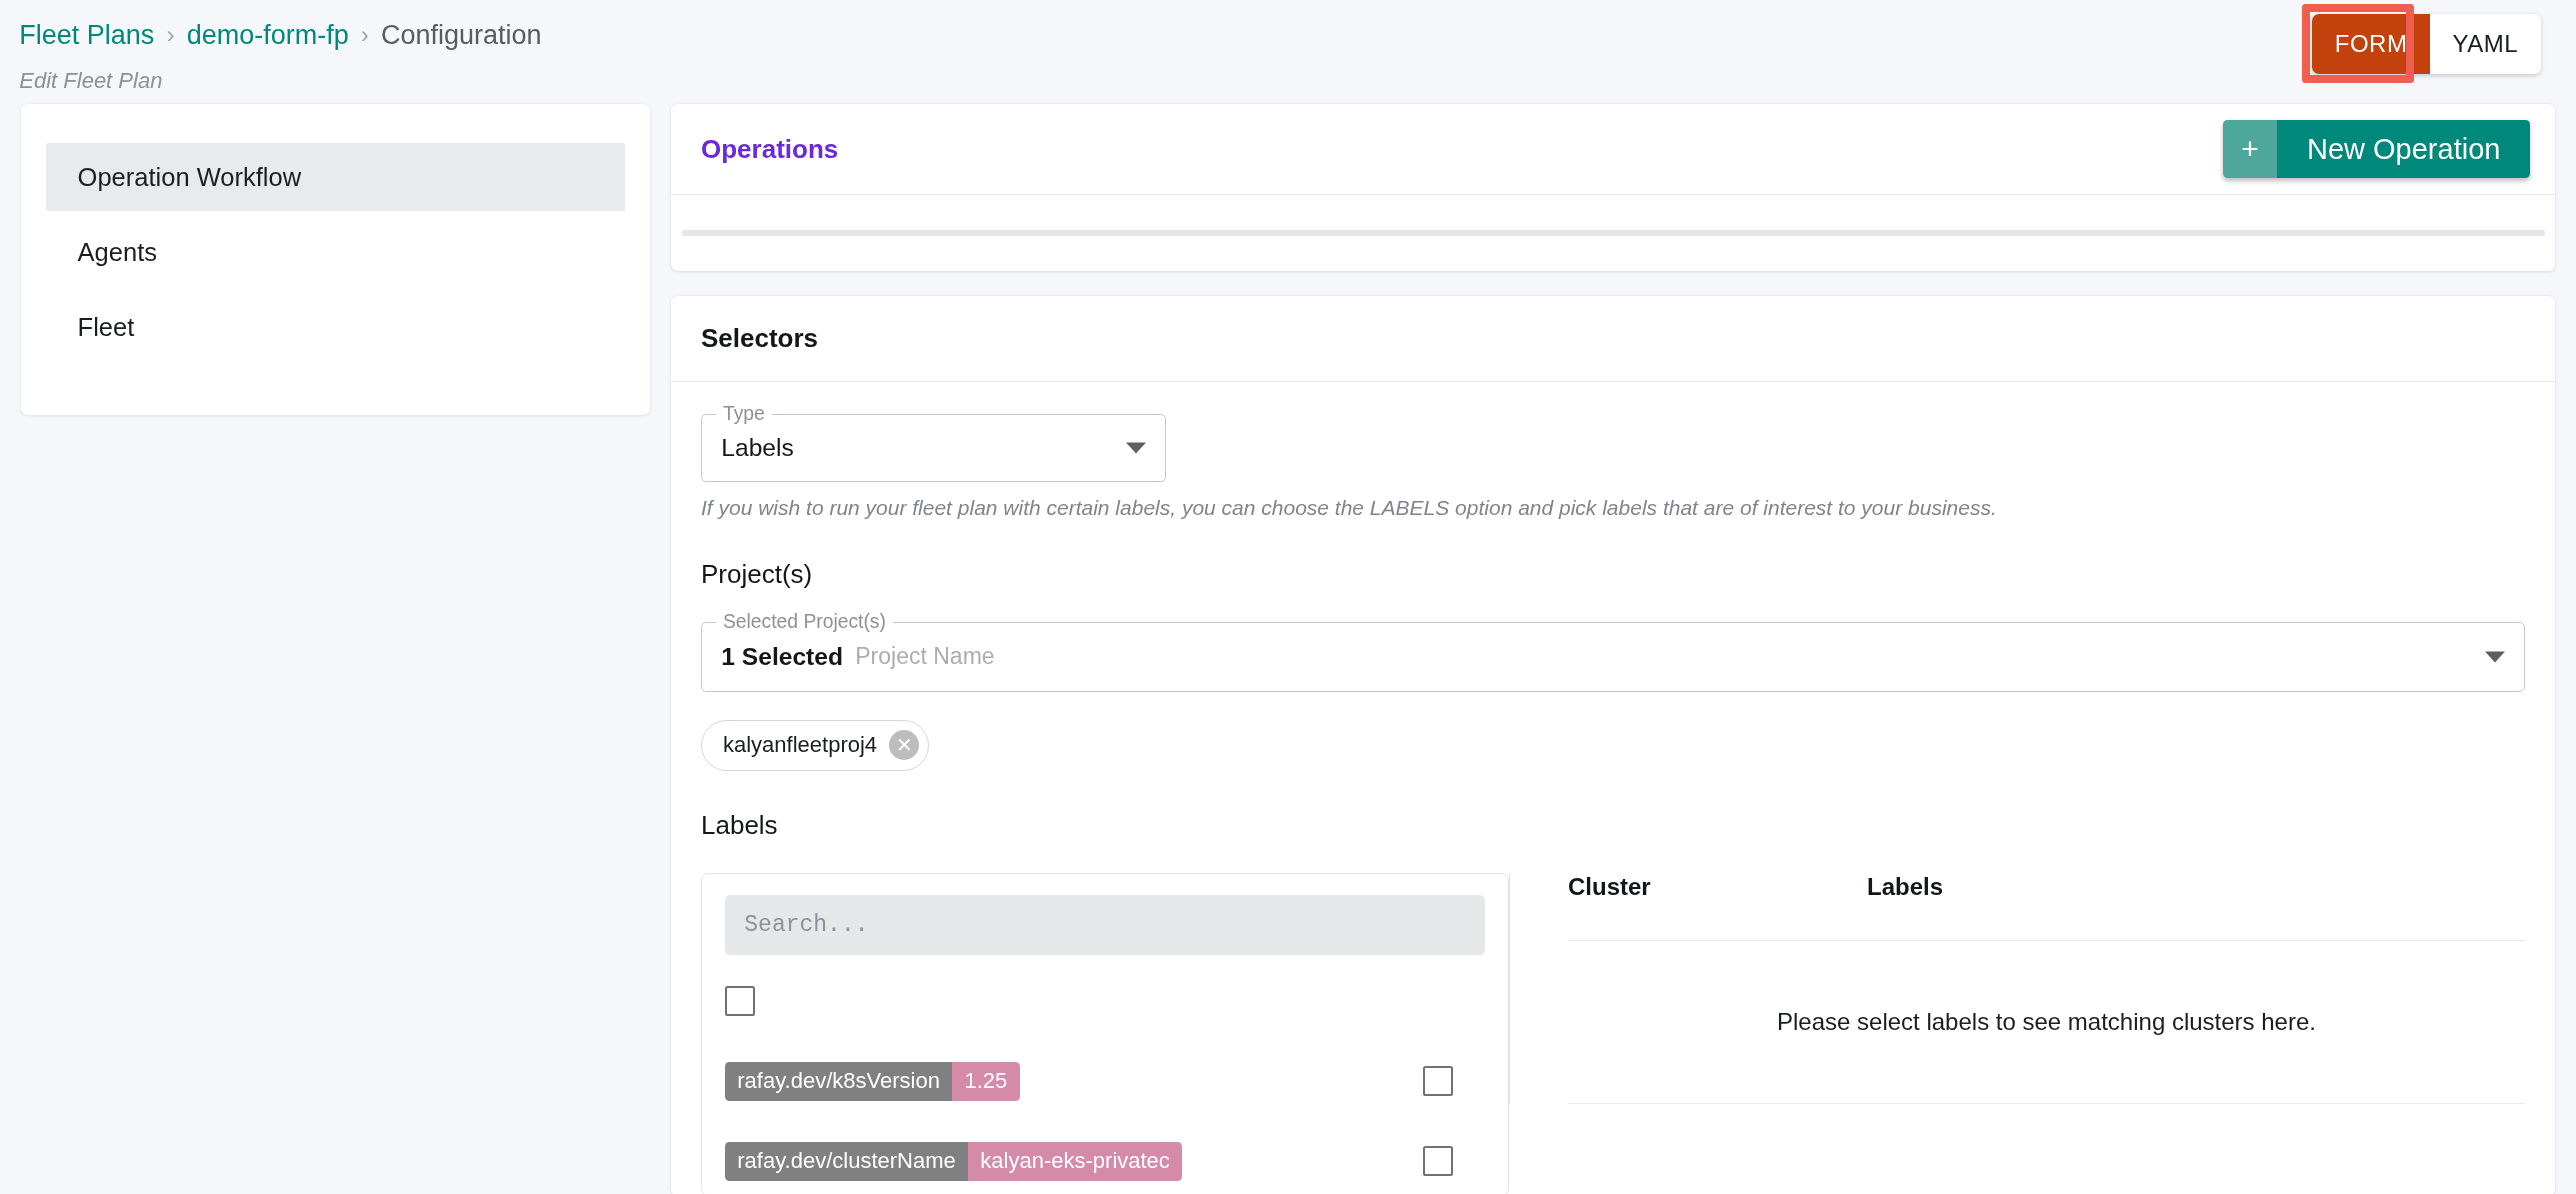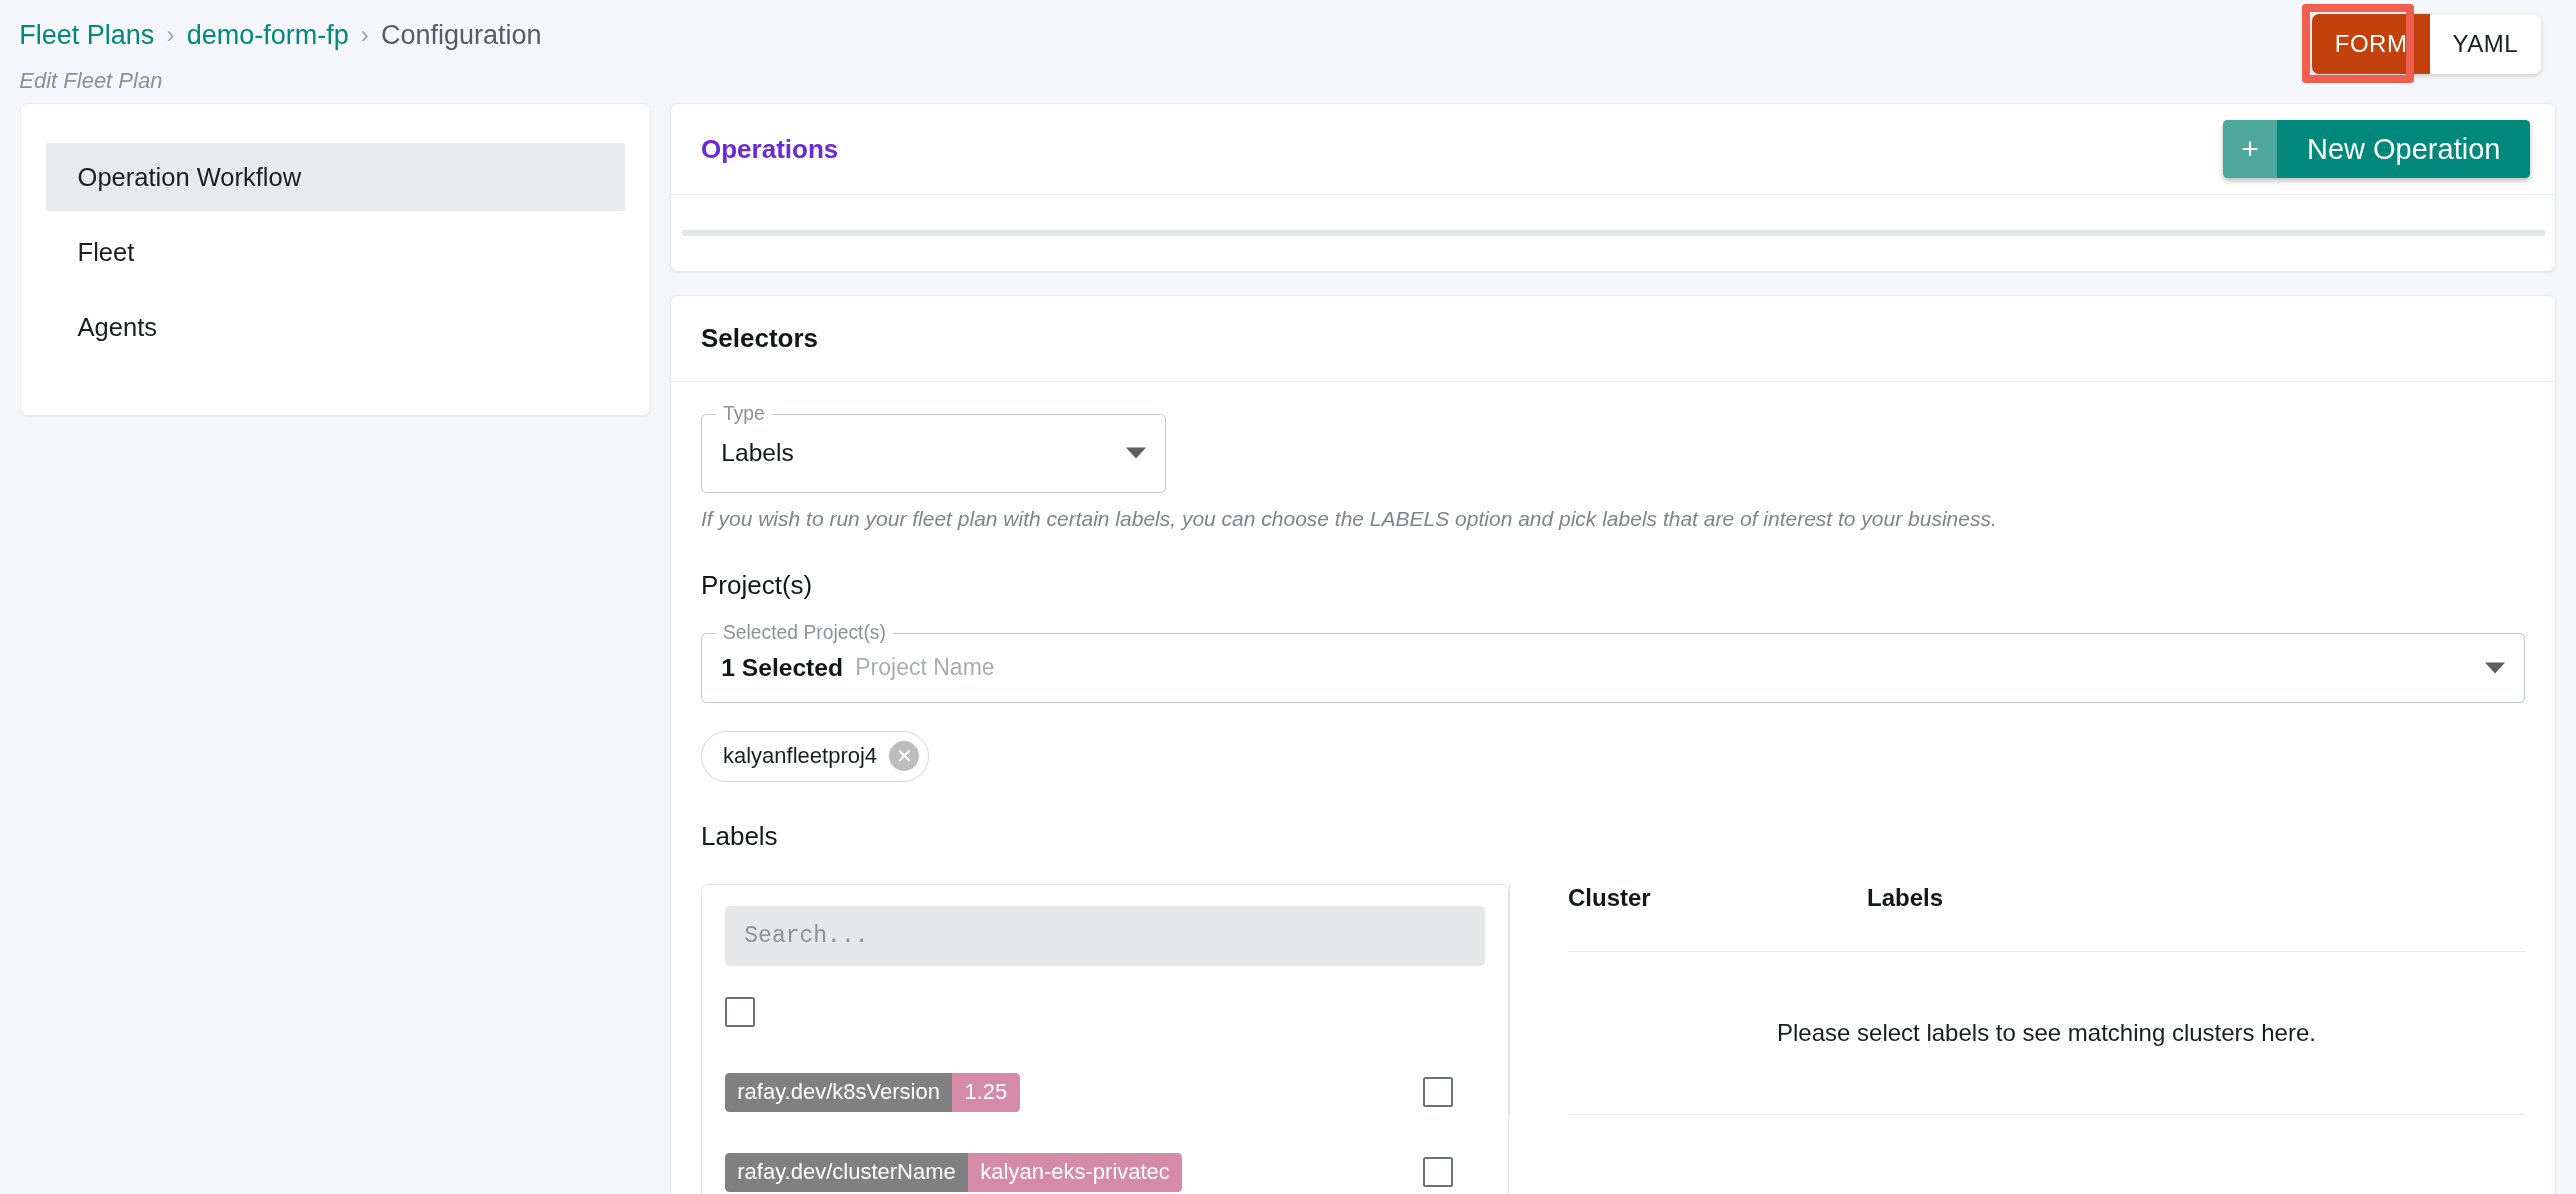--- a/index.html
+++ b/index.html
@@ -190,21 +190,21 @@
     border-bottom: 0.9px solid #e6e8ea;
   }
   .sel-title { font-size: 26px; font-weight: bold; color: #14171a; }
   .sel-body { padding: 32px 30px 0 30px; }
 
   
   .mui-field {
     position: relative;
     border: 0.9px solid #c4c8cc;
     border-radius: 5.3px;
-    height: 79px;
+    height: 68px;
     display: flex;
     align-items: center;
     padding: 0 19.3px;
     background: #ffffff;
   }
   .mui-legend {
     position: absolute;
     top: -11.4px;
     left: 14px;
     background: #ffffff;
@@ -378,24 +378,24 @@
   </div>
 </div>
 
 <div class="content">
 
   <div class="sidebar">
     <div class="side-item active">
       <span>Operation Workflow</span>
     </div>
     <div class="side-item">
-      <span>Fleet</span>
+      <span>Agents</span>
     </div>
     <div class="side-item">
-      <span>Agents</span>
+      <span>Fleet</span>
     </div>
   </div>
 
   <div class="rightcol">
 
     <div class="card">
       <div class="ops-header">
         <div class="ops-title">Operations</div>
         <div class="new-op-btn">
           <div class="new-op-plus">+</div>

